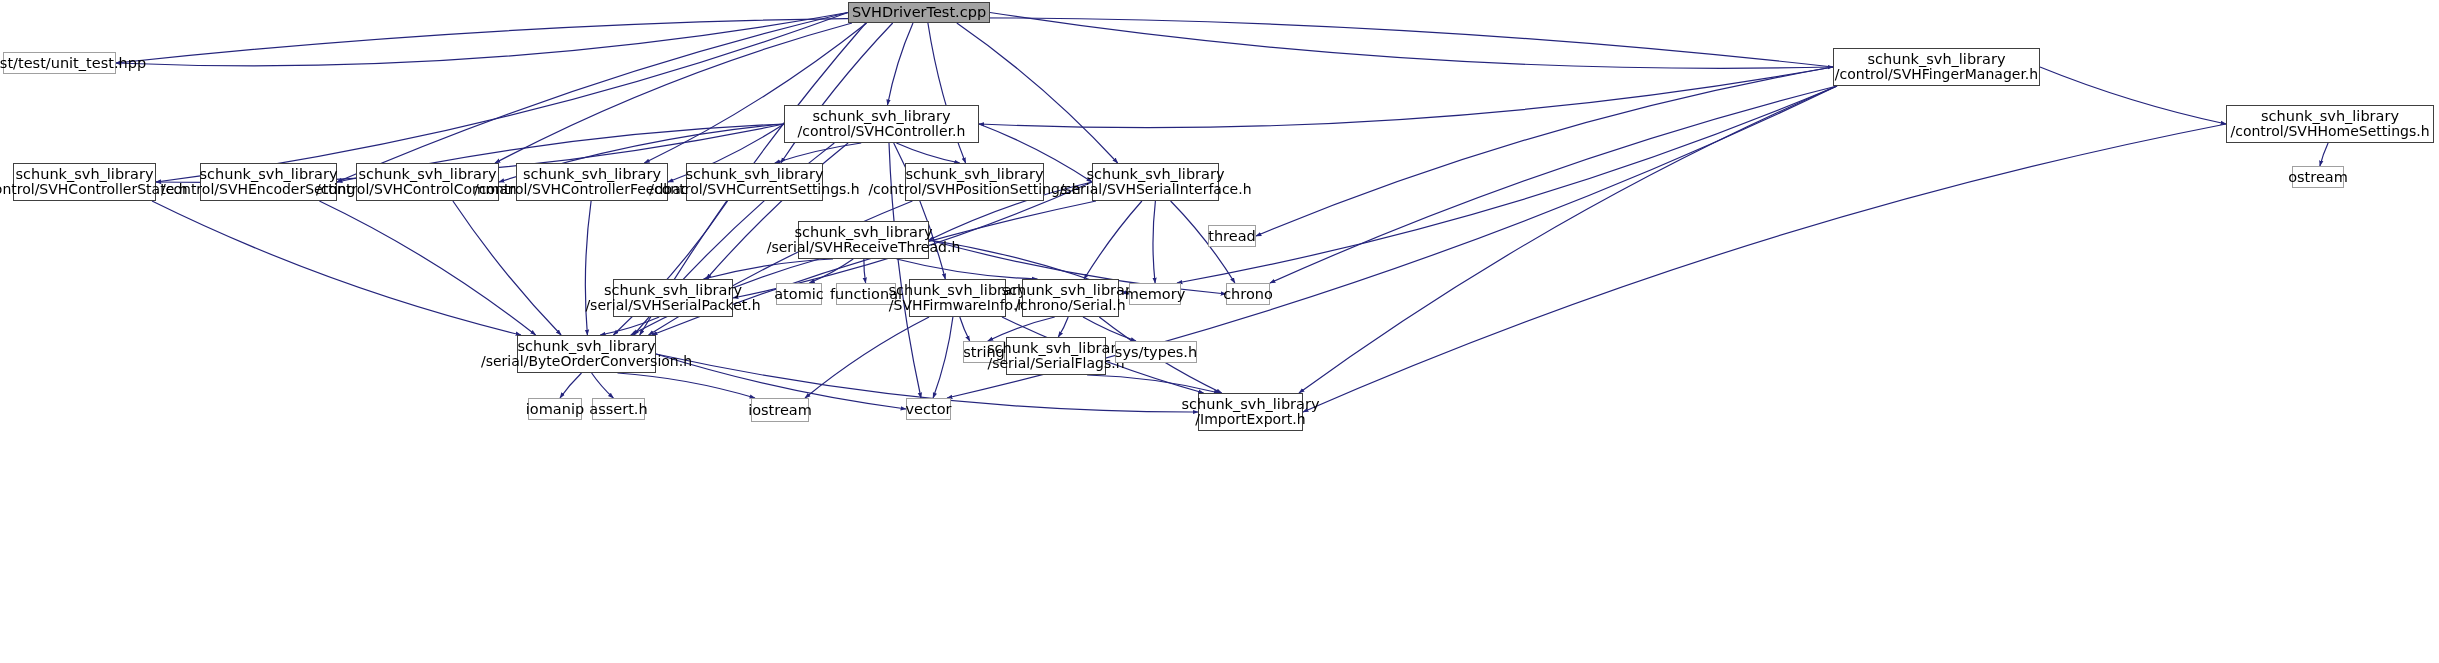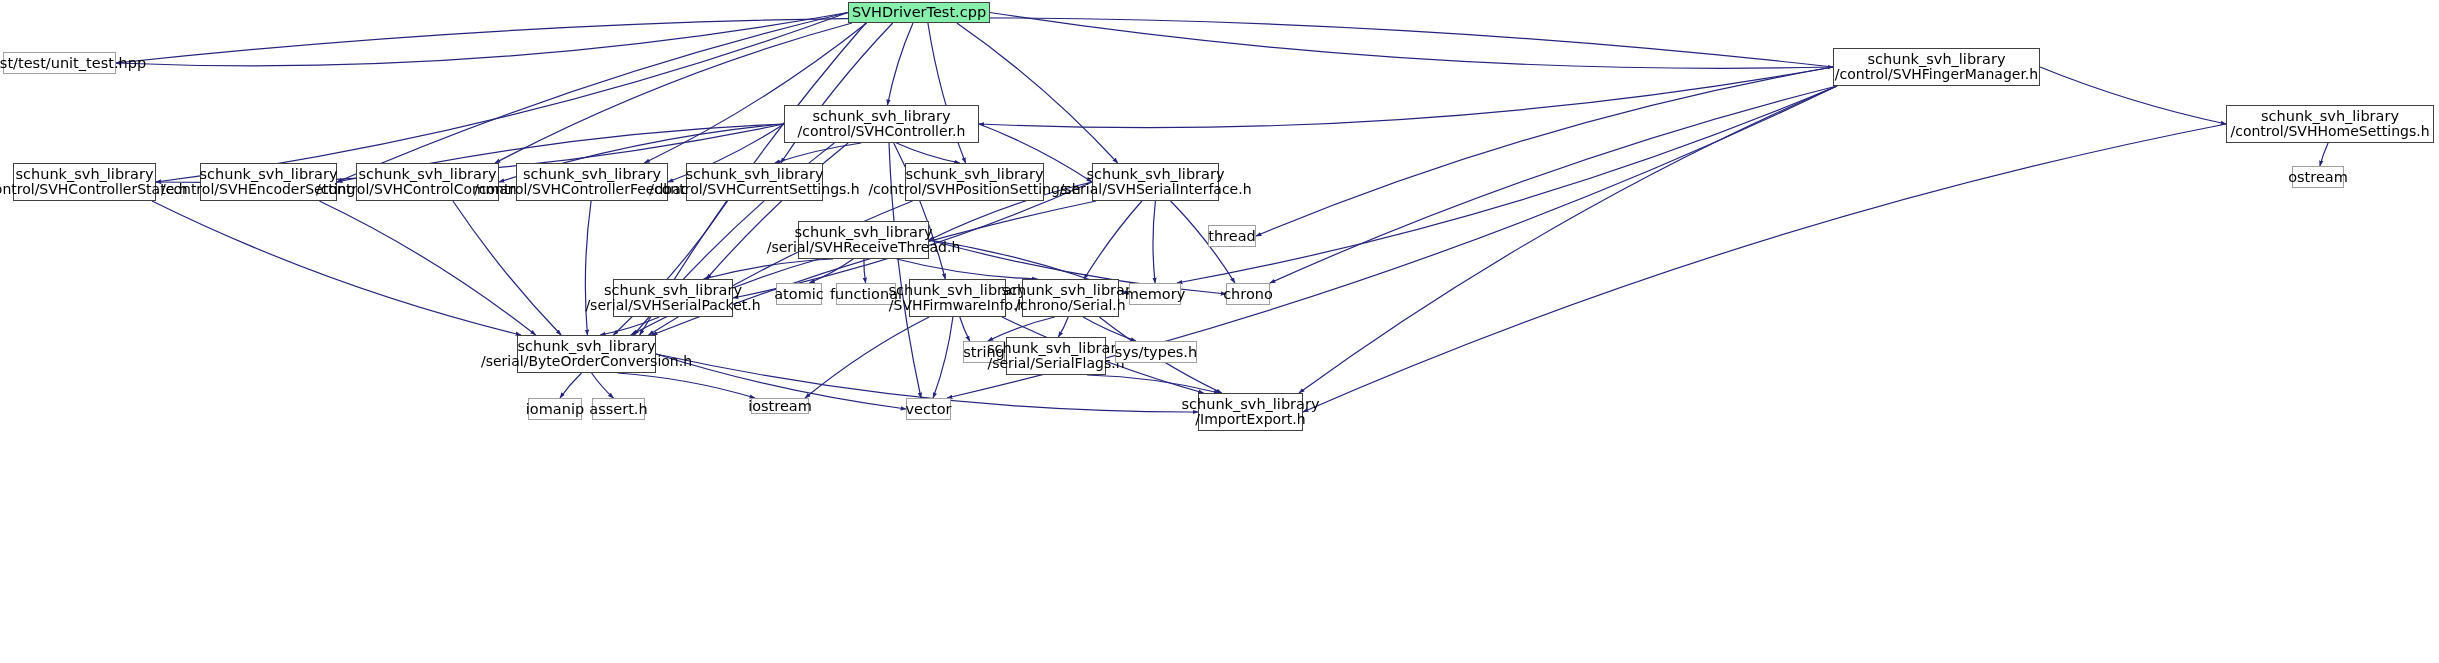--- a/index.html
+++ b/index.html
@@ -26,21 +26,21 @@
     display:flex;
     flex-direction:column;
     align-items:center;
     justify-content:center;
     text-align:center;
     line-height:1.12;
     white-space:nowrap;
     z-index:5;
   }
   .node.strong{ border:1.4px solid #404040; }
-  .node.root{ background:#86efac; border:1.4px solid #404040; }
+  .node.root{ background:#a3a3a3; border:1.4px solid #404040; }
   .node .ln{ display:block; }
   .lbl{ font-size:14.5px; }
   .lbl2{ font-size:14px; }
 </style>
 </head>
 <body>
 
 <div id="canvas">
   <svg id="edges" xmlns="http://www.w3.org/2000/svg">
     <defs>
@@ -211,21 +211,21 @@
       </div>
       <div class="node " style="left: 1115px; top: 341px; width: 82px; height: 22px;">
         <span class="ln lbl">sys/types.h</span>
       </div>
       <div class="node " style="left: 528px; top: 398px; width: 54px; height: 22px;">
         <span class="ln lbl">iomanip</span>
       </div>
       <div class="node " style="left: 592px; top: 398px; width: 53px; height: 22px;">
         <span class="ln lbl">assert.h</span>
       </div>
-      <div class="node " style="left: 751px; top: 398px; width: 58px; height: 16px; align-items: center;">
+      <div class="node " style="left: 751px; top: 398px; width: 58px; height: 24px; align-items: center;">
         <span class="ln lbl">iostream</span>
       </div>
       <div class="node " style="left: 906px; top: 398px; width: 45px; height: 22px;">
         <span class="ln lbl">vector</span>
       </div>
       <div class="node strong" style="left: 1198px; top: 393px; width: 105px; height: 38px;">
         <span class="ln lbl">schunk_svh_library</span>
         <span class="ln lbl2">/ImportExport.h</span>
       </div>
     </div>

